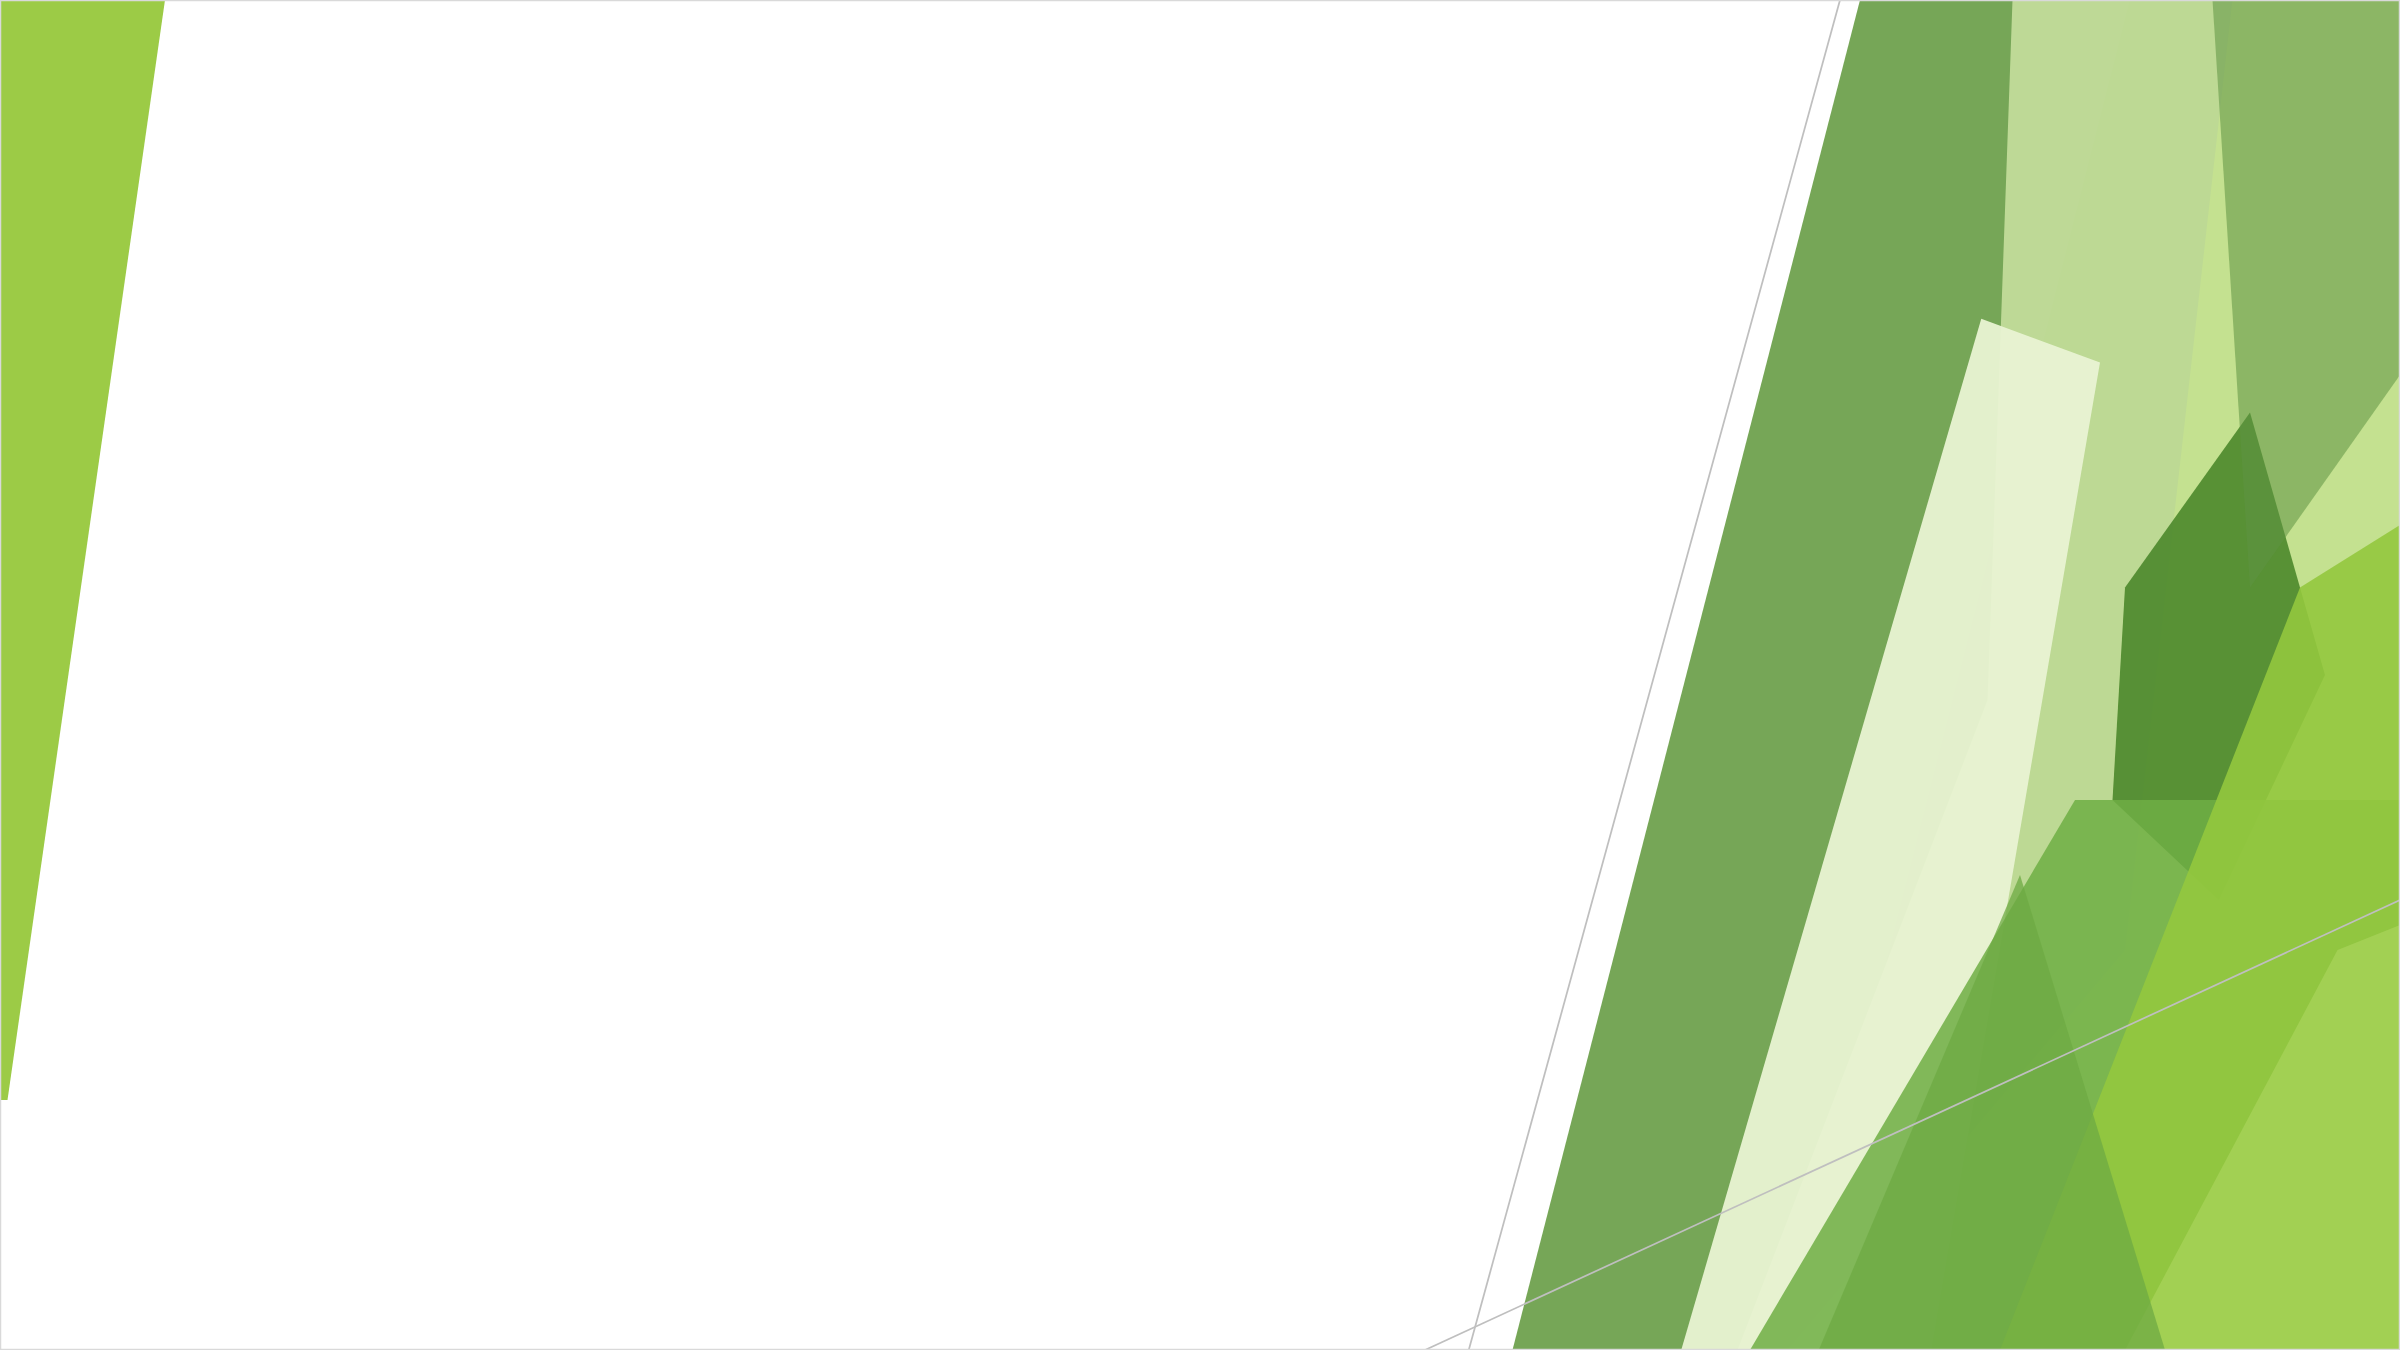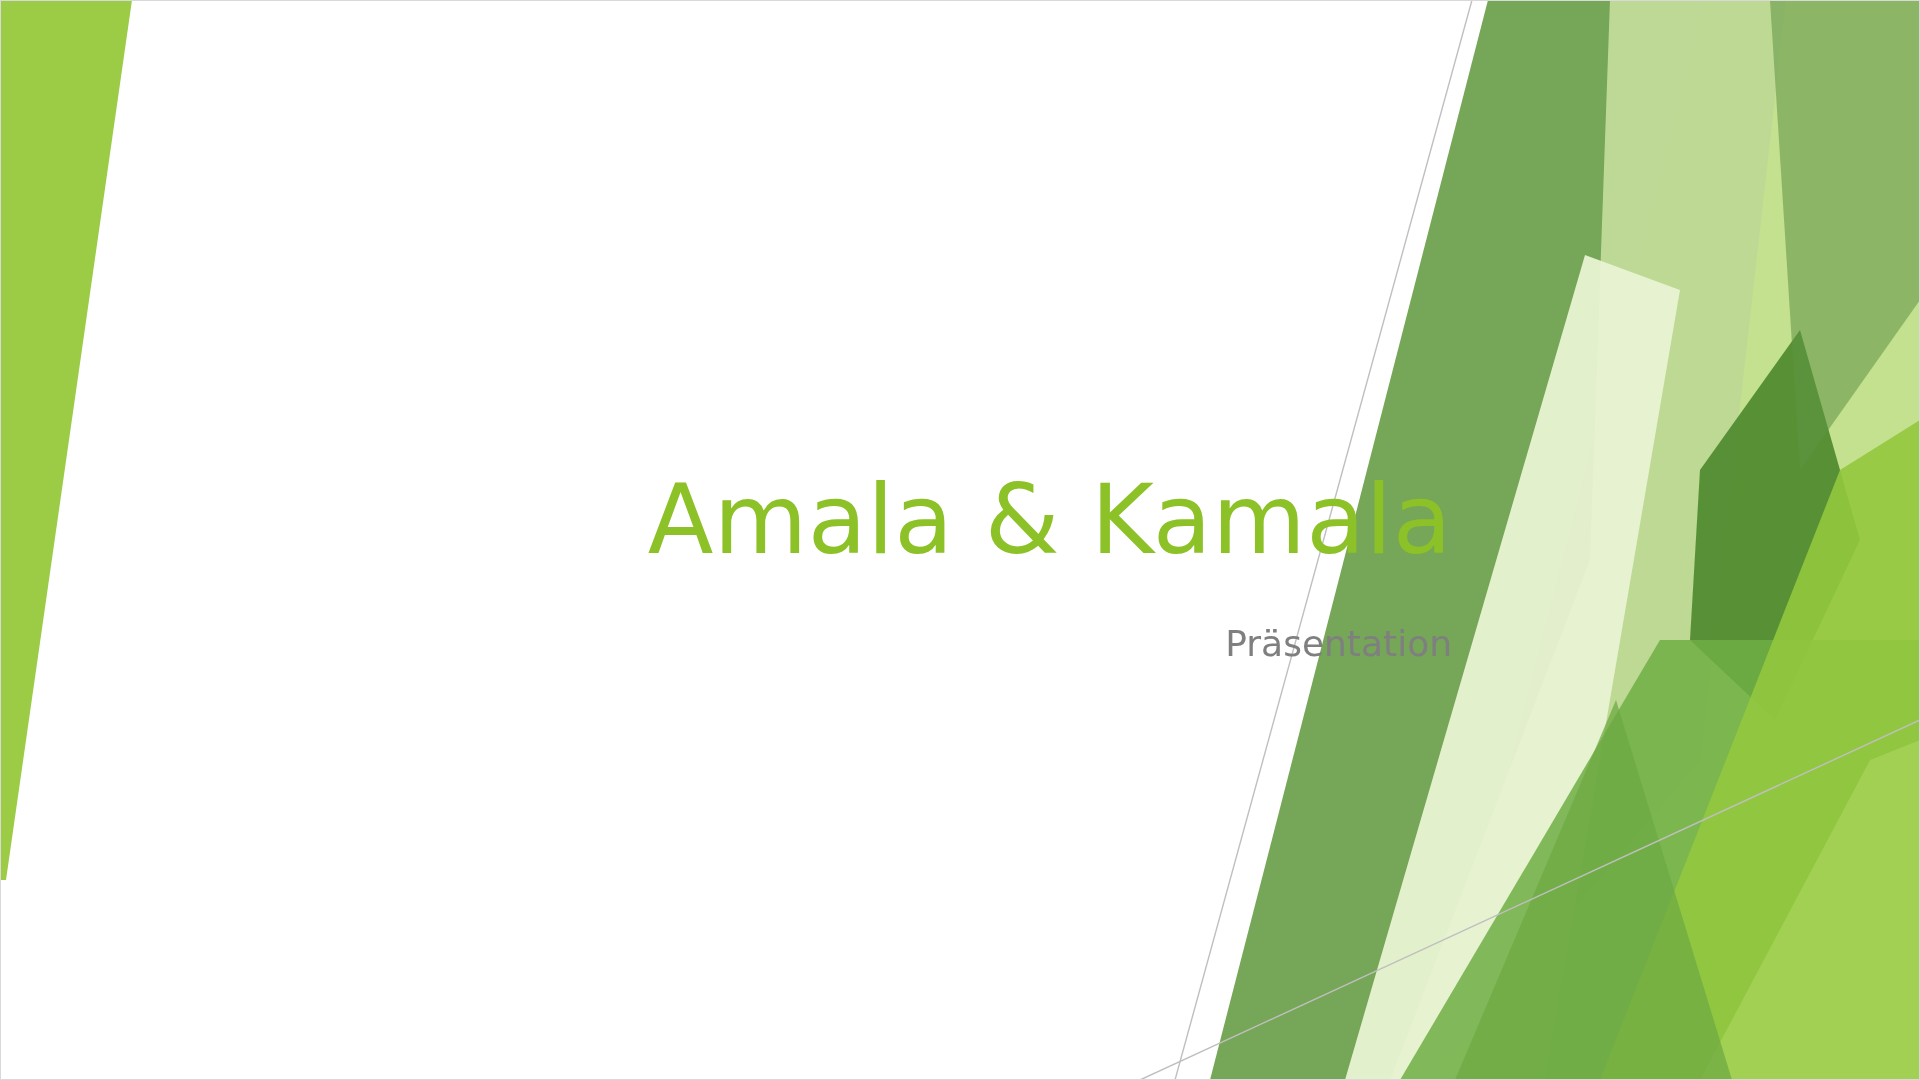--- a/index.html
+++ b/index.html
@@ -97,19 +97,15 @@
     <polygon points="1840,470 1920,420 1920,1080 1600,1080" fill="#93C83E" opacity="0.9"></polygon>
 
     <polygon points="1870,760 1920,740 1920,1080 1700,1080" fill="#A6D257" opacity="0.8"></polygon>
 
     <polygon points="1455,1080 1616,700 1732,1080" fill="#6DA943" opacity="0.75"></polygon>
 
     <line x1="1472" y1="0" x2="1175" y2="1080" stroke="#BFBFBF" stroke-width="1.4"></line>
     <line x1="1920" y1="720" x2="1140" y2="1080" stroke="#BFBFBF" stroke-width="1.4"></line>
   </svg>
 
-  <div id="text-block">
-    <h1 id="slide-title">Amala &amp; Kamala</h1>
-    <p id="slide-subtitle">Präsentation</p>
-  </div>
 
   <div id="slide-border"></div>
 </div>
 
 </body></html>

